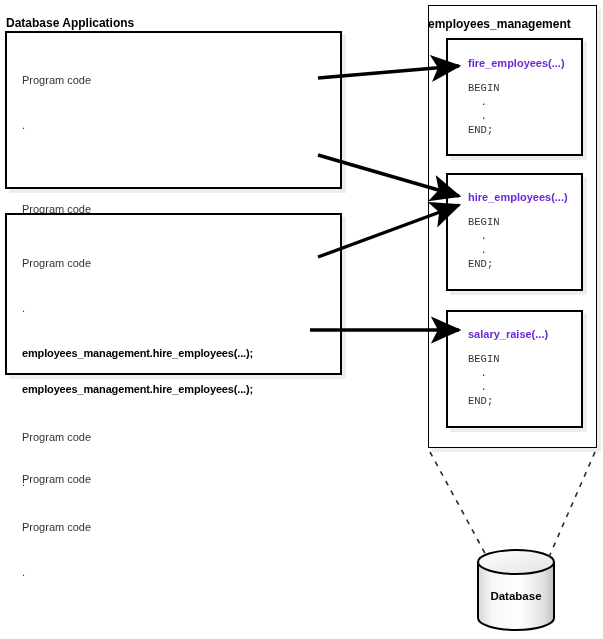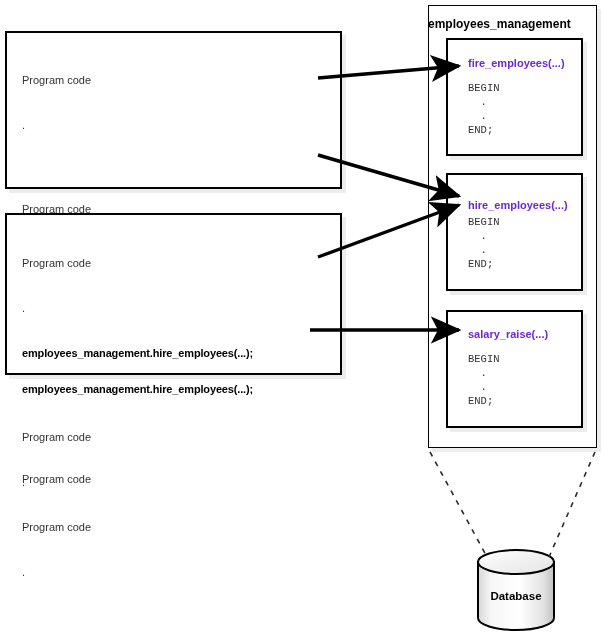--- a/index.html
+++ b/index.html
@@ -116,20 +116,21 @@
     width: 603px;
     height: 639px;
     pointer-events: none;
   }
 </style>
 </head>
 <body>
 
 <div id="canvas">
 
+  <div class="caption" style="left:6px; top:16px;">Database Applications</div>
 
   <div class="hardbox" style="left:5px; top:31px; width:337px; height:158px;"></div>
   <div class="codelist" style="left:22px; top:43px; width:305px;">
     <span class="codeline code">Program code</span>
     <span class="codeline dot">.</span>
     <span class="codeline gap"></span>
     <span class="codeline code">Program code</span>
     <span class="codeline dot">.</span>
     <span class="codeline code">Program code</span>
     <span class="codeline dot">.</span>
@@ -156,21 +157,21 @@
   <div class="pkg-title" style="left:428px; top:17px; width:169px;">employees_management</div>
 
   <div class="hardbox" style="left:446px; top:38px; width:137px; height:118px;"></div>
   <div class="proc-name" style="left:468px; top:57px;">fire_employees(...)</div>
   <div class="proc-body" style="left:468px; top:81px;">BEGIN
   .
   .
 END;</div>
 
   <div class="hardbox" style="left:446px; top:173px; width:137px; height:118px;"></div>
-  <div class="proc-name" style="left:468px; top:191px;margin-top:8px;">hire_employees(...)</div>
+  <div class="proc-name" style="left:468px; top:191px;">hire_employees(...)</div>
   <div class="proc-body" style="left:468px; top:215px;">BEGIN
   .
   .
 END;</div>
 
   <div class="hardbox" style="left:446px; top:310px; width:137px; height:118px;"></div>
   <div class="proc-name" style="left:468px; top:328px;">salary_raise(...)</div>
   <div class="proc-body" style="left:468px; top:352px;">BEGIN
   .
   .

